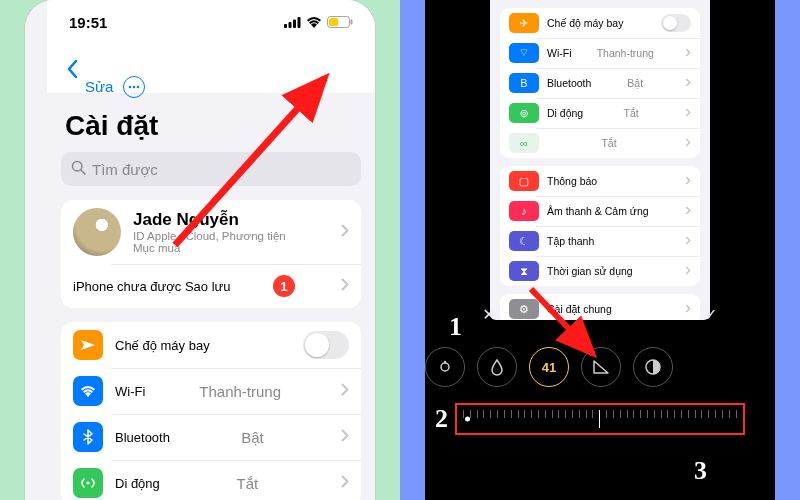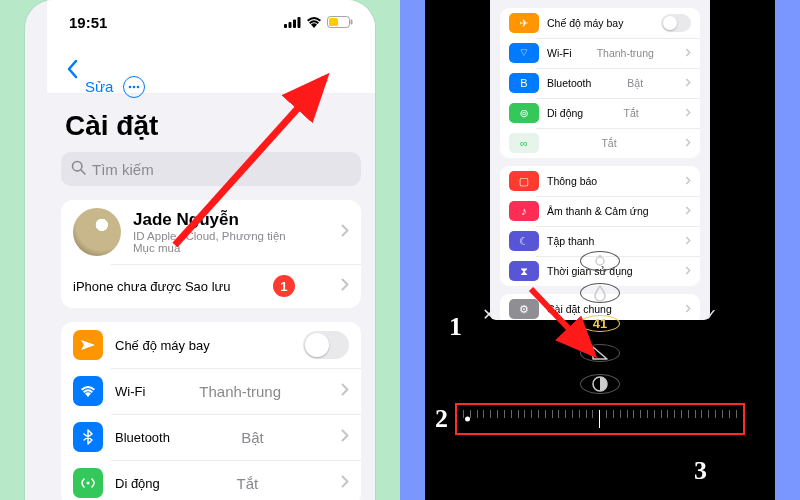--- a/index.html
+++ b/index.html
@@ -62,21 +62,21 @@
 .preview .icon-sq { width: 20px; height: 20px; border-radius: 5px; font-size: 11px; }
 .preview .value { font-size: 10.5px; }
 .preview .chev svg { width: 6px; height: 9px; }
 .preview .toggle { width: 30px; height: 18px; border-radius: 9px; }
 .preview .toggle::after { width: 14px; height: 14px; }
 
 .preview-bar { position: absolute; left: 50px; right: 50px; top: 300px; height: 28px; display: flex; align-items: center; justify-content: space-between; }
 .x-btn, .check-btn { color: #eee; font-size: 16px; width: 28px; text-align: center; }
 .chip { background: #000; color: #fff; font-size: 11px; font-weight: 700; padding: 5px 10px; border-radius: 4px; border: 1px solid #555; letter-spacing: .5px; }
 
-.adjust-row { position: absolute; left: 0; right: 0; top: 340px; height: 54px; display: flex; align-items: center; justify-content: flex-end; gap: 12px; flex-direction: column; }
+.adjust-row { position: absolute; left: 0; right: 0; top: 340px; height: 54px; display: flex; align-items: center; justify-content: flex-start; gap: 12px; }
 .adj { width: 40px; height: 40px; border-radius: 50%; border: 1.2px solid #555; display: flex; align-items: center; justify-content: center; color: #ccc; font-size: 15px; }
 .adj.active { border-color: #f7c94b; color: #f7c94b; font-weight: 600; font-size: 13px; }
 
 .slider-wrap { position: absolute; left: 30px; right: 30px; top: 403px; height: 32px; border: 2px solid #ff2a2a; display: flex; align-items: center; padding: 0 6px; }
 .slider { flex: 1; height: 26px; position: relative; display: flex; align-items: center; }
 .tick-row { position: absolute; left: 0; right: 0; top: 50%; transform: translateY(-50%); display: flex; justify-content: space-between; }
 .tick { width: 1px; height: 8px; background: #666; }
 .tick.major { height: 18px; background: #fff; }
 .slider-dot { position: absolute; left: 2px; top: 50%; width: 5px; height: 5px; border-radius: 50%; background: #fff; transform: translateY(-50%); }
 
@@ -153,21 +153,21 @@
       </div>
 
       <div class="content">
         <div class="big-title">Cài đặt</div>
 
         <div class="search">
           <span><svg width="15" height="15" viewBox="0 0 15 15" fill="none" stroke="#8a8a8e" stroke-width="1.6">
                 <circle cx="6.2" cy="6.2" r="4.7"></circle>
                 <line x1="10" y1="10" x2="14" y2="14" stroke-linecap="round"></line>
               </svg></span>
-          <span>Tìm kiếm</span>
+          <span>Tìm được</span>
         </div>
 
         <div class="group">
           <div class="row">
             <div class="avatar"></div>
             <div class="profile-text">
               <div class="name">Jade Nguyễn</div>
               <div class="sub" style="white-space:pre-line">ID Apple, iCloud, Phương tiện
 Mục mua</div>
             </div>

